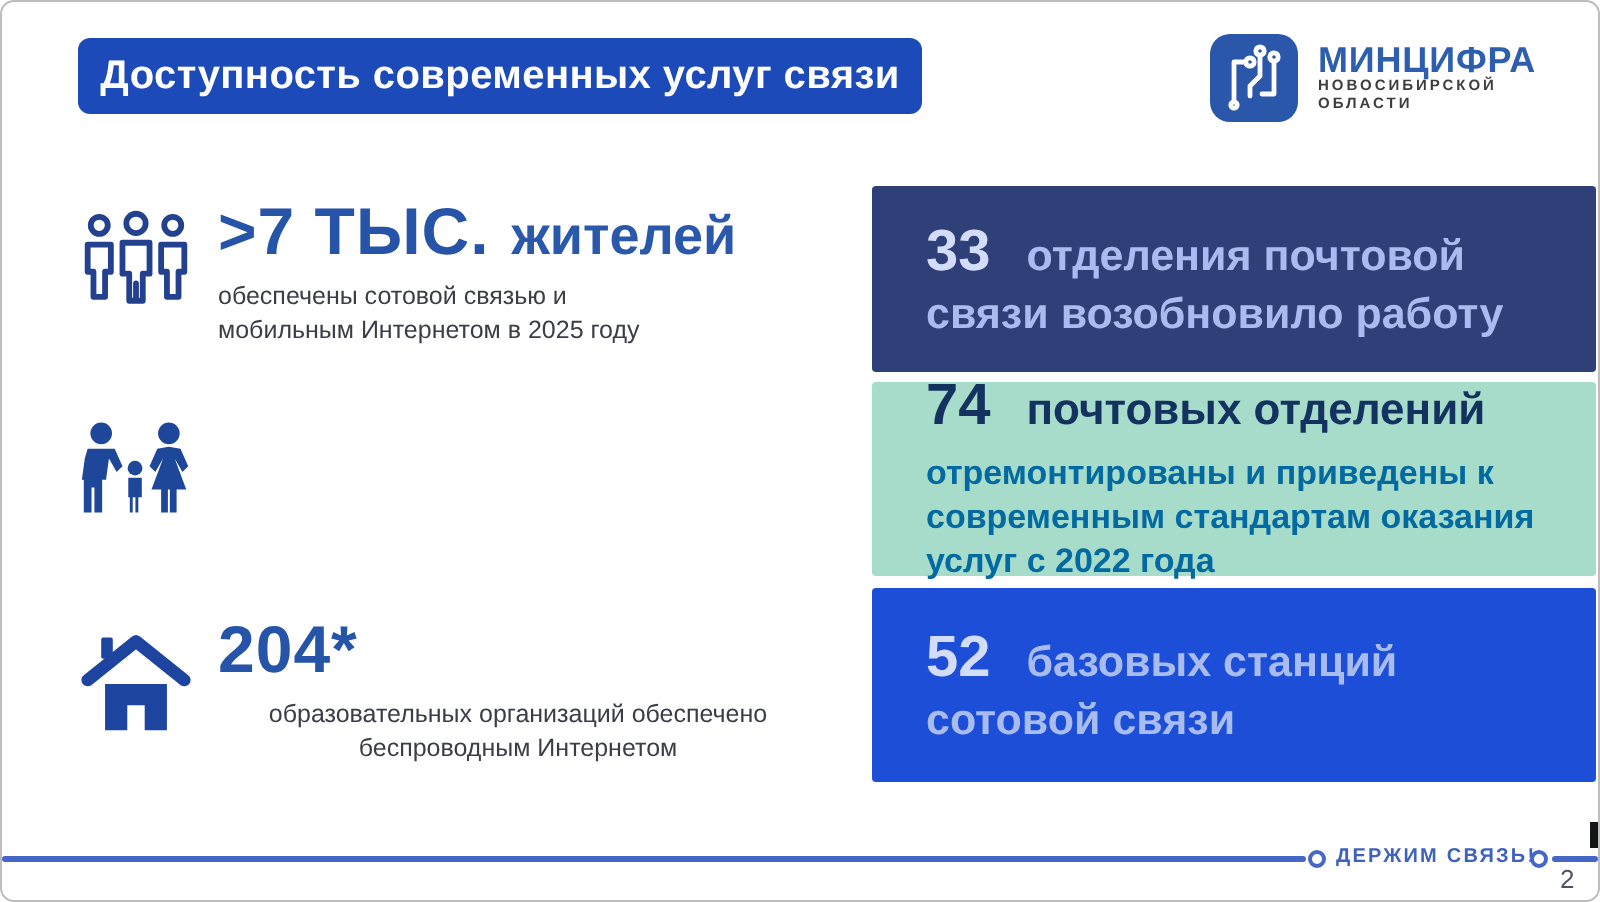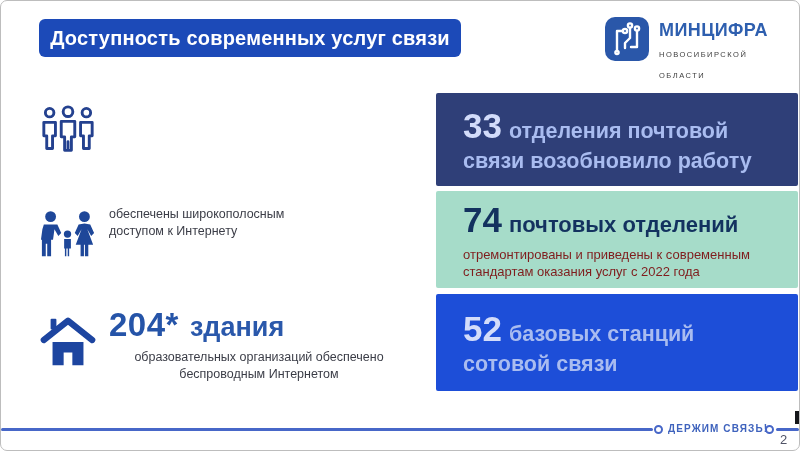--- a/index.html
+++ b/index.html
@@ -7,45 +7,45 @@
   .frame{position:absolute;left:0;top:0;width:800px;height:451px;box-sizing:border-box;
     border:1px solid #bdbdbd;border-radius:7px;background:#fff;overflow:hidden;}
 
   
   .title-box{position:absolute;left:38px;top:18px;width:422px;height:38px;background:#1c4ab8;
     border-radius:6px;display:flex;align-items:center;justify-content:center;}
   .title-box span{color:#ffffff;font-size:20px;font-weight:700;letter-spacing:.2px;}
   .logo{position:absolute;left:604px;top:16px;display:flex;gap:10px;align-items:flex-start;}
   .logo-icon{width:44px;height:44px;flex:0 0 auto;}
   .logo-name{font-size:18px;font-weight:800;color:#2e5faf;letter-spacing:.4px;line-height:1;margin-top:4px;}
-  .logo-sub{font-size:7.5px;font-weight:400;color:#3d3d3d;letter-spacing:1.5px;line-height:1.15;margin-top:12px;}
+  .logo-sub{font-size:7.5px;font-weight:700;color:#3d3d3d;letter-spacing:1.5px;line-height:1.15;margin-top:0;}
 
   
   .stat{position:absolute;left:38px;}
   .s1{top:96px;} .s2{top:200px;} .s3{top:305px;text-align:center;}
   .stat-icon{position:absolute;left:0;top:4px;width:58px;height:62px;}
   .stat-text{margin-left:70px;}
   .stat-line{display:flex;align-items:baseline;gap:11px;white-space:nowrap;}
   .stat-value{font-size:33px;font-weight:800;color:#2554a8;letter-spacing:.5px;}
   .stat-unit{font-size:27px;font-weight:600;color:#2a58ab;}
   .stat-desc{font-size:12.5px;font-weight:500;color:#3b3d47;line-height:1.38;margin-top:5px;}
   .s1 .stat-desc,.s2 .stat-desc{max-width:230px;}
   .s3 .stat-desc{max-width:300px;}
 
   
   .hl{position:absolute;left:435px;width:362px;border-radius:2px;display:flex;
     flex-direction:column;justify-content:center;padding-left:27px;box-sizing:border-box;}
   .hl1{top:92px;height:93px;background:#2f3f78;}
   .hl2{top:190px;height:97px;background:#a6dcc9;}
   .hl3{top:293px;height:97px;background:#1d4ed8;}
   .hl-line{font-size:21.5px;font-weight:700;color:#a9bcf0;line-height:1.22;max-width:295px;}
-  .hl-value{font-size:35px;font-weight:700;color:#d3dcfa;margin-right:7px;}
+  .hl-value{font-size:29px;font-weight:700;color:#d3dcfa;margin-right:18px;}
   .hl2 .hl-line{color:#13325f;font-weight:800;font-size:22px;max-width:330px;}
   .hl2 .hl-value{color:#13325f;font-weight:800;text-align:center;}
-  .hl-desc{font-size:13px;font-weight:400;color:#7f1d1d;line-height:1.32;margin-top:4px;max-width:308px;}
+  .hl-desc{font-size:17px;font-weight:700;color:#0369a1;line-height:1.32;margin-top:4px;max-width:308px;}
 
   
   .footer-line{position:absolute;top:427px;height:3px;background:#4767c8;border-radius:2px;}
   .fl-left{left:0;width:652px;}
   .fl-right{left:775px;width:23px;}
   .ring{position:absolute;top:424px;width:9px;height:9px;border:2px solid #4767c8;border-radius:50%;
     background:#fff;box-sizing:border-box;}
   .r1{left:653px;} .r2{left:764px;}
   .slogan{position:absolute;left:667px;top:422px;font-size:10px;font-weight:700;color:#3f63bd;letter-spacing:1.1px;white-space:nowrap;}
   .page-num{position:absolute;left:779px;top:431px;font-size:13px;color:#4f5366;}
@@ -85,50 +85,55 @@
       <g fill="none" stroke="#24418f" stroke-width="3" stroke-linecap="round" stroke-linejoin="round">
         <circle cx="11" cy="9" r="4.4"></circle>
         <path d="M5 19 h12 v14 h-3 v13 h-6 v-13 H5 z"></path>
         <circle cx="30" cy="8" r="5"></circle>
         <path d="M23 18 h14 v16 h-3.5 v14 h-7 v-14 H23 z"></path>
         <path d="M30 39 v8"></path>
         <circle cx="49" cy="9" r="4.4"></circle>
         <path d="M43 19 h12 v14 h-3 v13 h-6 v-13 h-3 z"></path>
       </g>
     </svg>
+    <div class="stat-text">
+      <div class="stat-line">
+        <span class="stat-value">&gt;7 ТЫС.</span>
+        <span class="stat-unit">жителей</span>
+      </div>
+      <div class="stat-desc">обеспечены сотовой связью и мобильным Интернетом в 2025 году</div>
+    </div>
   </div>
 
   <div class="stat s2">
     <svg class="stat-icon" viewBox="0 0 60 58">
       <g fill="#1e4799">
         <circle cx="12" cy="9" r="5.6"></circle>
         <path d="M5 17 h14 l4 9 -3 3 -4 -7 -1.5 11 h-2 v17 h-4 v-13 h-1.5 v13 h-4 v-17 H2 l1.5 -11 z"></path>
         <circle cx="29.5" cy="27" r="3.8"></circle>
         <path d="M26 32 h7 v10 h-1.8 v8 h-1.5 v-8 h-1.4 v8 h-1.5 v-8 H26 z"></path>
         <circle cx="47" cy="9" r="5.6"></circle>
         <path d="M47 16 l-6 1 -4 9 3 3 4 -7 -6 16 h5 v12 h3.5 v-12 h1 v12 h3.5 v-12 h5 l-6 -16 4 7 3 -3 -4 -9 z"></path>
       </g>
     </svg>
     <div class="stat-text">
-      <div class="stat-desc">обеспечены широкополосным доступом к Интернету</div>
     </div>
   </div>
 
   <div class="stat s3">
     <svg class="stat-icon" viewBox="0 0 60 58">
       <g fill="#1d45a0">
         <rect x="12" y="6" width="6" height="11" rx="1"></rect>
         <path d="M5 28 L30 8 L55 28" fill="none" stroke="#1d45a0" stroke-width="6.5" stroke-linecap="round" stroke-linejoin="round"></path>
         <path d="M14 30 h32 v24 h-11.5 v-13 h-9 v13 H14 z"></path>
       </g>
     </svg>
     <div class="stat-text">
       <div class="stat-line">
         <span class="stat-value">204*</span>
-        <span class="stat-unit">здания</span>
       </div>
       <div class="stat-desc">образовательных организаций обеспечено беспроводным Интернетом</div>
     </div>
   </div>
 
   <div class="hl hl1">
     <div class="hl-line">
       <span class="hl-value">33</span><span>отделения почтовой связи возобновило работу</span>
     </div>
   </div>

